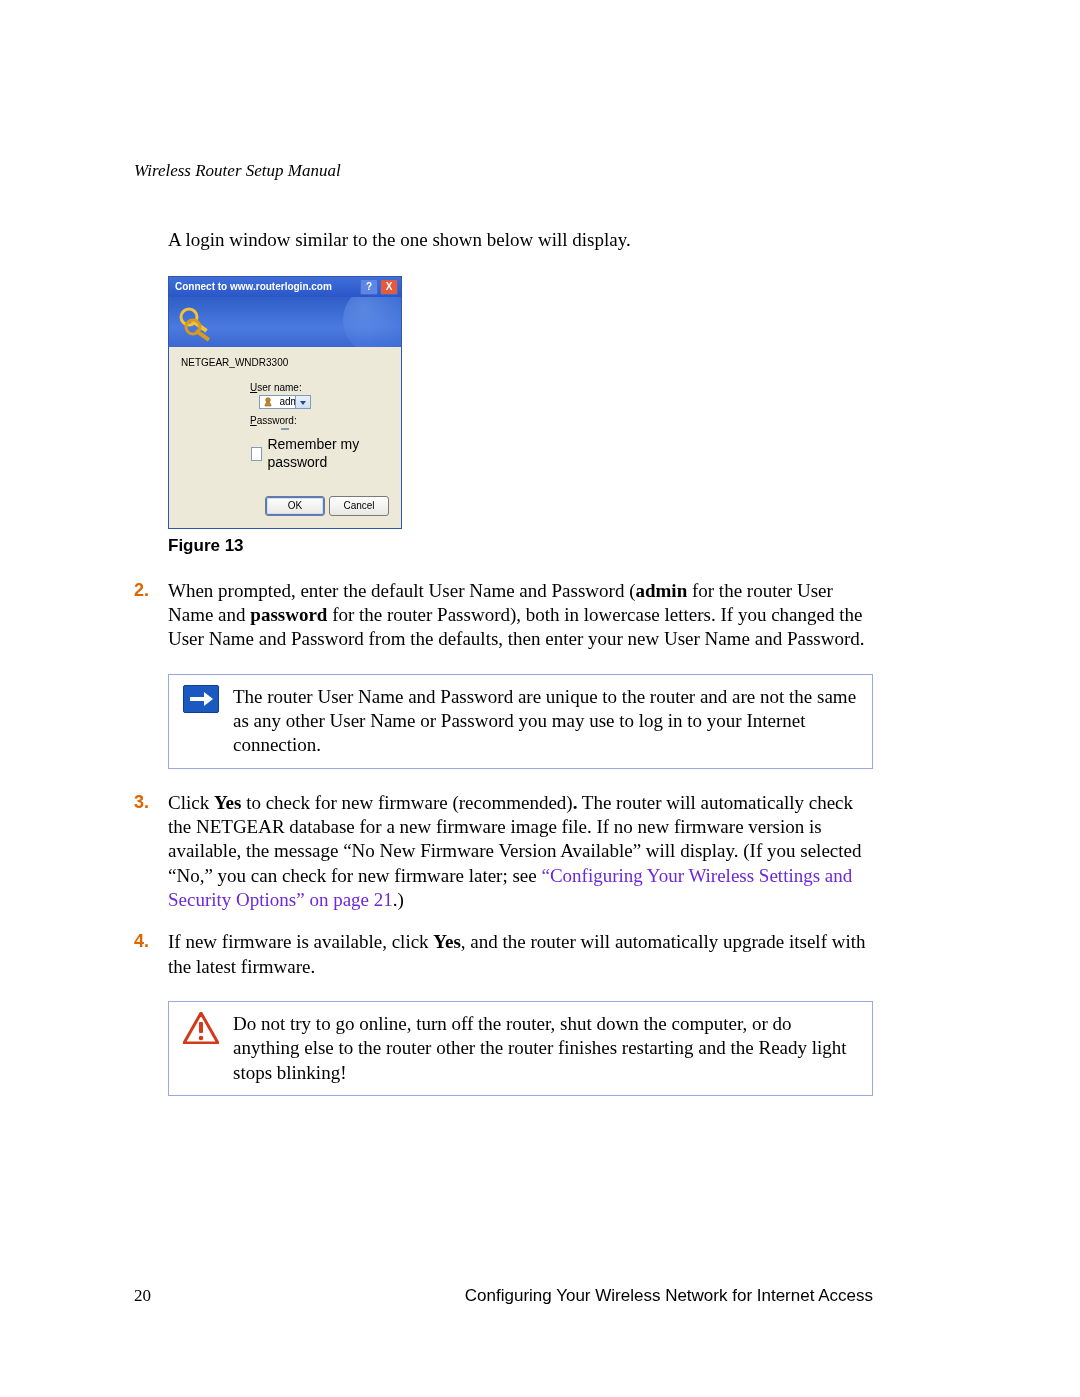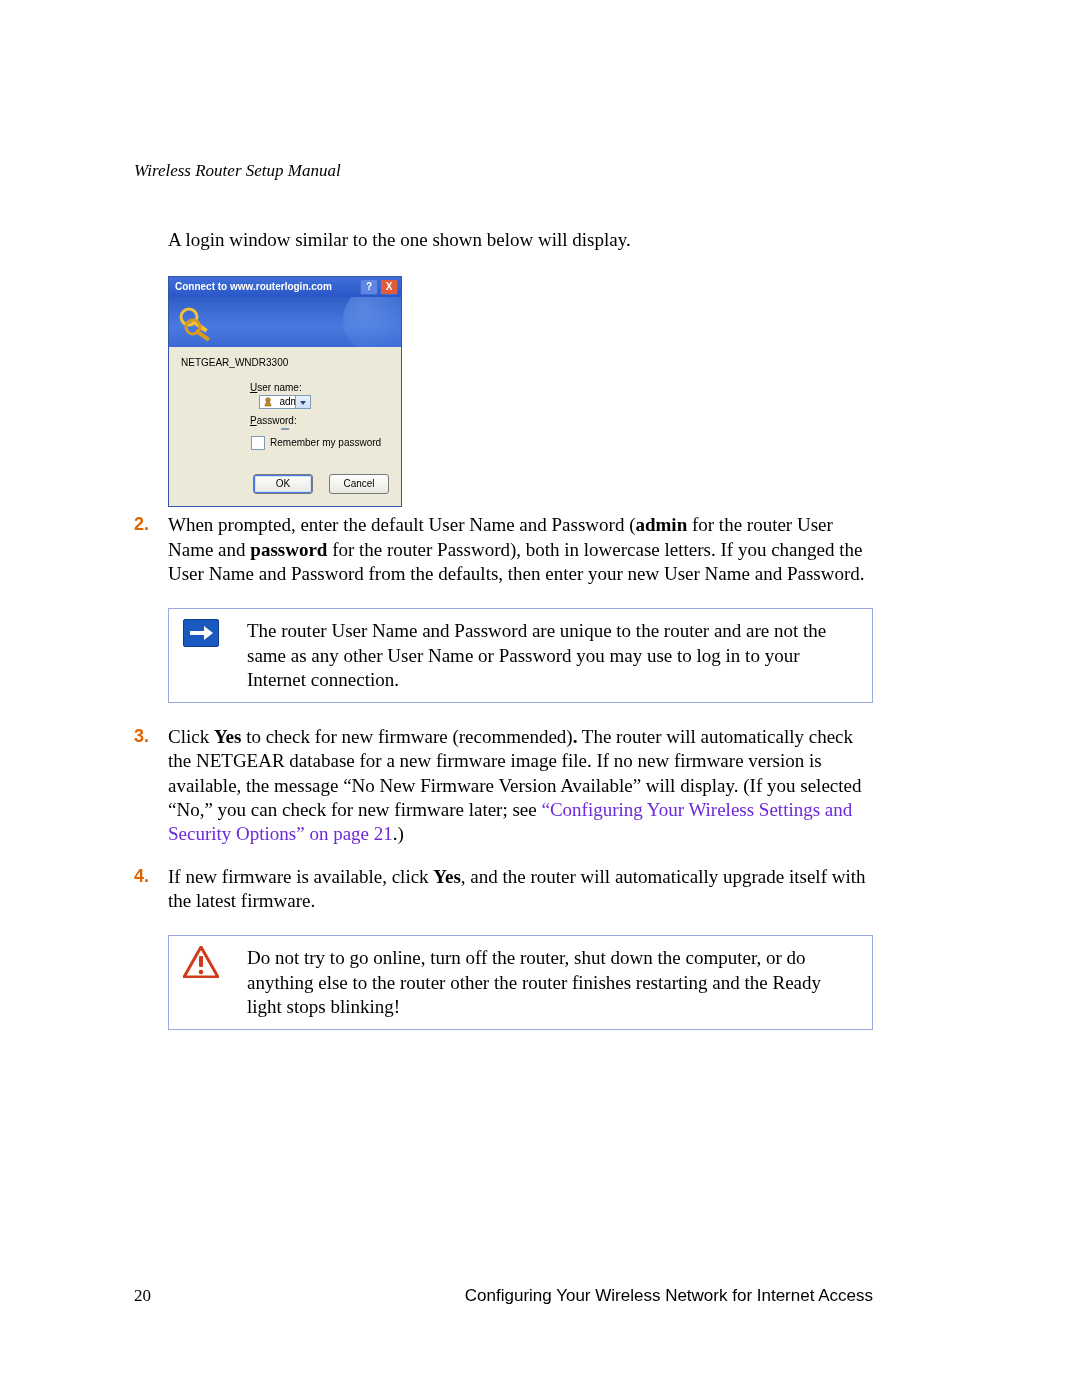--- a/index.html
+++ b/index.html
@@ -156,32 +156,32 @@
     width: 0; height: 0;
     border-left: 3px solid transparent;
     border-right: 3px solid transparent;
     border-top: 4px solid #2a4b88;
     z-index: 1;
   }
   .ld-check-row {
     display: flex;
     align-items: center;
     margin: 4px 0 0 70px;
-    font-size: 10px;
+    font-size: 14px;
   }
   .ld-checkbox {
     width: 12px; height: 12px;
     border: 1px solid #7f9db9;
     background: #fff;
     margin-right: 5px;
   }
   .ld-buttons {
     display: flex;
     justify-content: flex-end;
-    gap: 16px;
+    gap: 4px;
     margin-top: 24px;
   }
   .ld-btn {
     min-width: 58px;
     height: 18px;
     border: 1px solid #7a7a7a;
     border-radius: 3px;
     background: linear-gradient(#fefefe, #e8e8e2);
     font-size: 10px;
     display: flex;
@@ -193,21 +193,21 @@
     box-shadow: 0 0 0 1px #4a7ae0 inset, 0 0 0 2px #cfe0f7 inset;
   }
 
   
   .callout {
     margin: 22px 0 22px 34px;
     border: 1px solid #9aa8e0;
     background: #fff;
     display: flex;
     padding: 10px 14px;
-    gap: 26px;
+    gap: 12px;
     align-items: flex-start;
   }
   .callout .icon-cell {
     flex: 0 0 38px;
     display: flex;
     align-items: flex-start;
   }
   .callout .text-cell {
     flex: 1;
     font-size: 19px;
@@ -316,20 +316,21 @@
         <span><span class="ul">R</span><span>emember my password</span></span>
       </div>
 
       <div class="ld-buttons">
         <div class="ld-btn default">OK</div>
         <div class="ld-btn">Cancel</div>
       </div>
     </div>
   </div>
 
+  <div class="figure-caption">Figure 13</div>
 
   <div class="list-item">
     <span class="list-num">2.</span>
     <span>
       <span>When prompted, enter the default User Name and Password (</span><span class="bold">admin</span><span> for the router User Name and </span><span class="bold">password</span><span> for the router Password), both in lowercase letters. If you changed the User Name and Password from the defaults, then enter your new User Name and Password.</span>
     </span>
   </div>
 
   <div class="callout">
     <div class="icon-cell">

